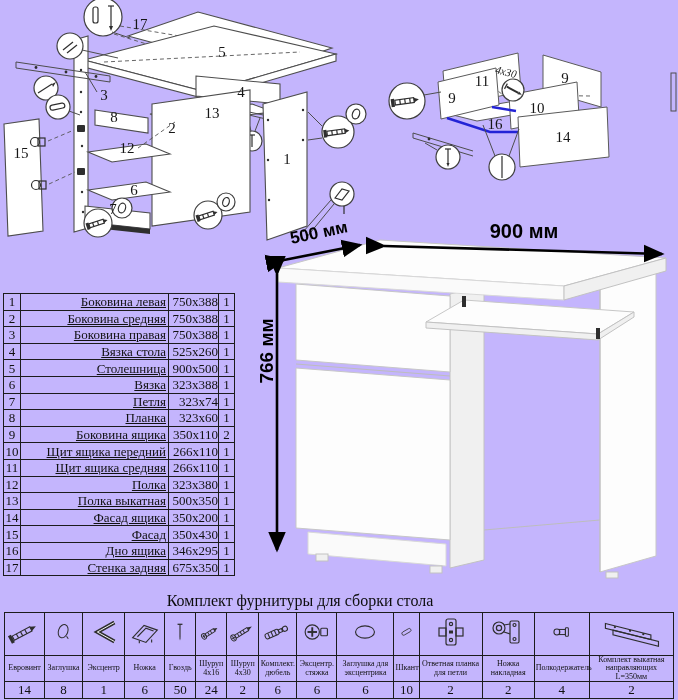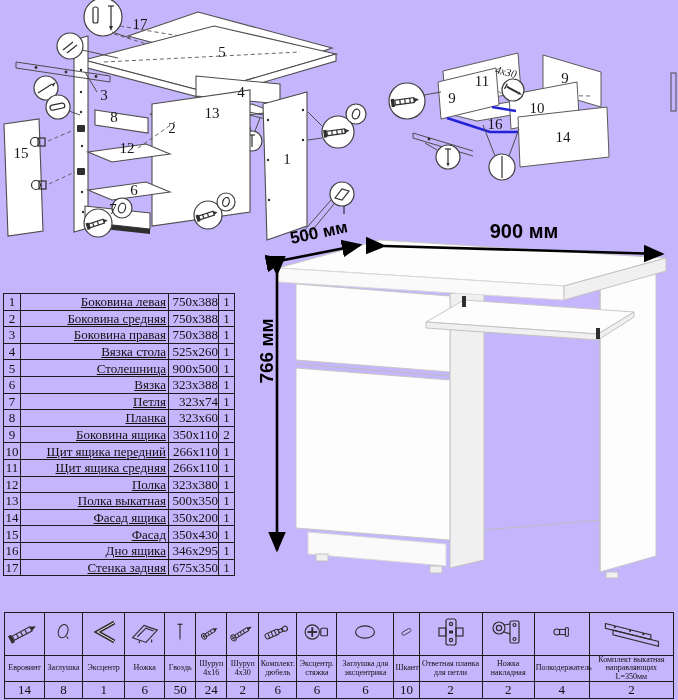--- a/index.html
+++ b/index.html
@@ -450,20 +450,21 @@
         </tr>
       <tr>
           <td class="no">17</td>
           <td class="nm">Стенка задняя</td>
           <td class="sz">675x350</td>
           <td class="qt">1</td>
         </tr>
     </tbody>
   </table>
 
+  <div class="hw-title abs">Комплект фурнитуры для сборки стола</div>
 
   <table class="hw">
     <colgroup>
       <col style="width:40px">
         <col style="width:38px">
         <col style="width:42px">
         <col style="width:40px">
       <col style="width:31px">
         <col style="width:31px">
         <col style="width:32px">

